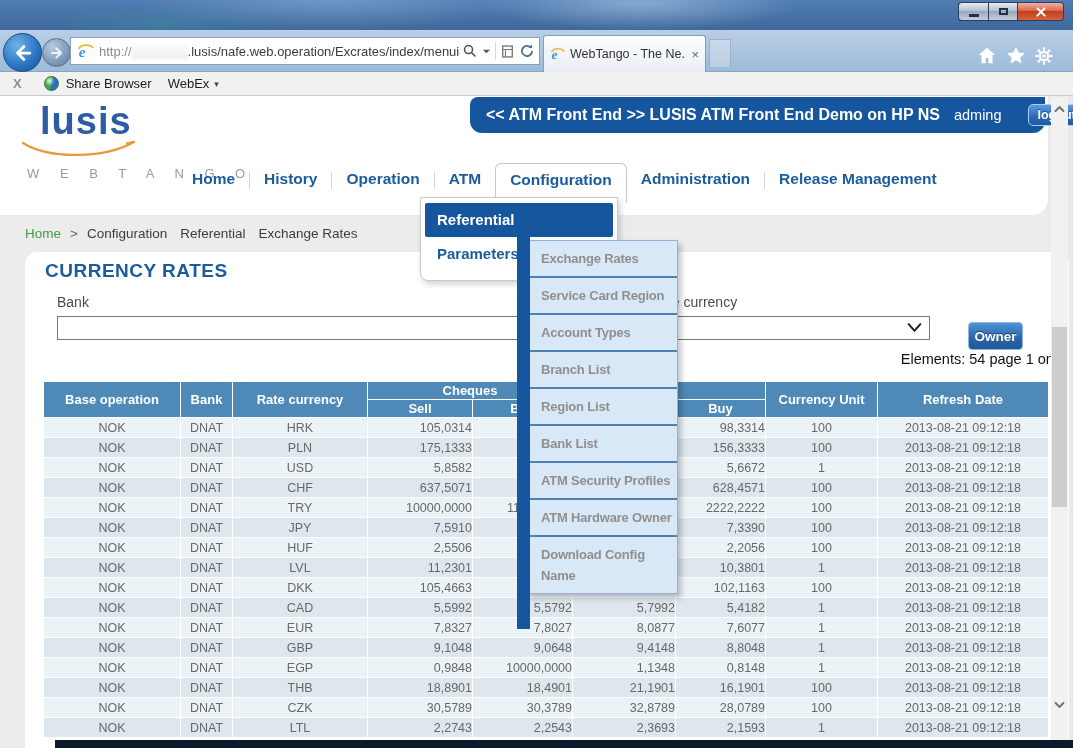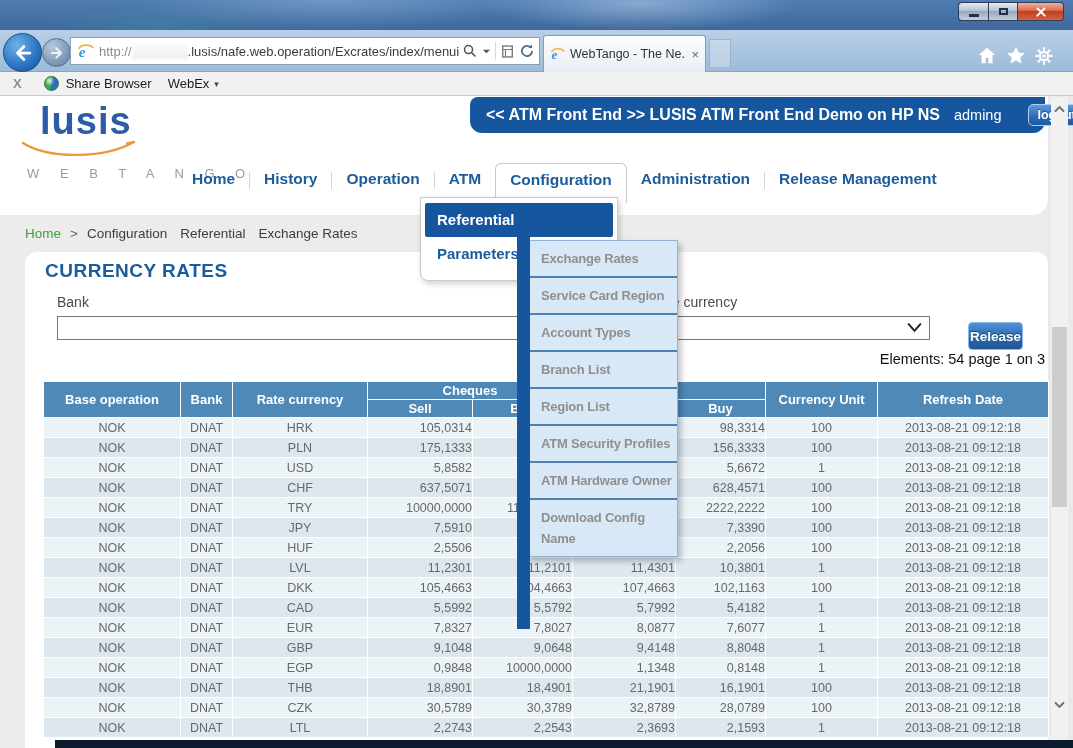--- a/index.html
+++ b/index.html
@@ -92,21 +92,21 @@
   .mainnav{left:178px;top:163px;display:flex;align-items:flex-start;z-index:25;}
   .nav-item{font-size:15.5px;font-weight:bold;color:#1b5c9c;padding:7px 14px;cursor:pointer;white-space:nowrap;}
   .nav-item.active{border:1px solid #c9c9c9;border-bottom:none;border-radius:6px 6px 0 0;background:#fff;
     padding:7px 14px 14px 14px;position:relative;z-index:31;}
   .nav-sep{width:1px;height:17px;background:#d5d5d5;margin-top:9px;}
 
   .breadcrumb{left:25px;top:226px;font-size:13.5px;color:#3d3d3d;display:flex;gap:13px;align-items:center;}
   .crumb-home{color:#3f9b41;} .crumb-sep{color:#666;margin:0 -4px;}
 
   
-  .panel{left:25px;top:252px;width:1023px;height:496px;background:#fff;border-radius:12px 12px 0 0;}
+  .panel{left:25px;top:252px;width:1023px;height:496px;background:#fff;border-radius:12px 12px 0 0;padding-left:21px;}
   .pagetitle{left:20px;top:8px;font-size:19px;font-weight:bold;color:#1b5c9c;letter-spacing:.5px;}
   .fieldlabel{font-size:14px;color:#4a4a4a;}
   .bank-label{left:32px;top:42px;} .rate-label{left:625px;top:42px;}
   .selectbox{height:24px;background:#fff;border:1px solid #767676;box-sizing:border-box;}
   .sel1{left:32px;top:64px;width:571px;} .sel2{left:607px;top:64px;width:298px;}
   .selchev{position:absolute;right:7px;top:5px;}
   .searchbtn{left:943px;top:70px;width:53px;height:26px;border-radius:4px;border:1px solid #8fb8e0;
     background:linear-gradient(#4e93d9,#2b64a8 60%,#1f5795);color:#fff;font-size:13.5px;font-weight:bold;
     display:flex;align-items:center;justify-content:center;text-shadow:0 -1px 0 #17456f;}
   .elements{right:3px;top:99px;font-size:14.5px;color:#111;}
@@ -301,21 +301,21 @@
   <div class="abs pagetitle">CURRENCY RATES</div>
   <div class="abs fieldlabel bank-label">Bank</div>
   <div class="abs fieldlabel rate-label">Rate currency</div>
   <div class="abs selectbox sel1"></div>
   <div class="abs selectbox sel2">
     <span></span>
     <svg class="selchev" width="15" height="11" viewBox="0 0 18 12">
         <path d="M2 2l7 8 7-8" stroke="#222" stroke-width="2.4" fill="none" stroke-linecap="round"></path>
       </svg>
   </div>
-  <div class="abs searchbtn">Release</div>
+  <div class="abs searchbtn">Owner</div>
   <div class="abs elements">Elements: 54 page 1 on 3</div>
 
   <table class="abs ratestable">
     <colgroup>
       <col style="width:137px">
         <col style="width:52px">
         <col style="width:135px">
       <col style="width:105px">
         <col style="width:100px">
         <col style="width:103px">
@@ -540,17 +540,18 @@
 <div class="abs dropdown">
   <div class="dd-sel">Referential</div>
   <div class="dd-item">Parameters</div>
 </div>
 <div class="abs submenu">
     <div class="sm-item">Exchange Rates</div>
     <div class="sm-item">Service Card Region</div>
     <div class="sm-item">Account Types</div>
     <div class="sm-item">Branch List</div>
     <div class="sm-item">Region List</div>
+    <div class="sm-item">Bank List</div>
     <div class="sm-item">ATM Security Profiles</div>
     <div class="sm-item">ATM Hardware Owner</div>
     <div class="sm-item">Download Config Name</div>
   </div>
 <div class="abs substrip"></div>
 
 </body></html>

